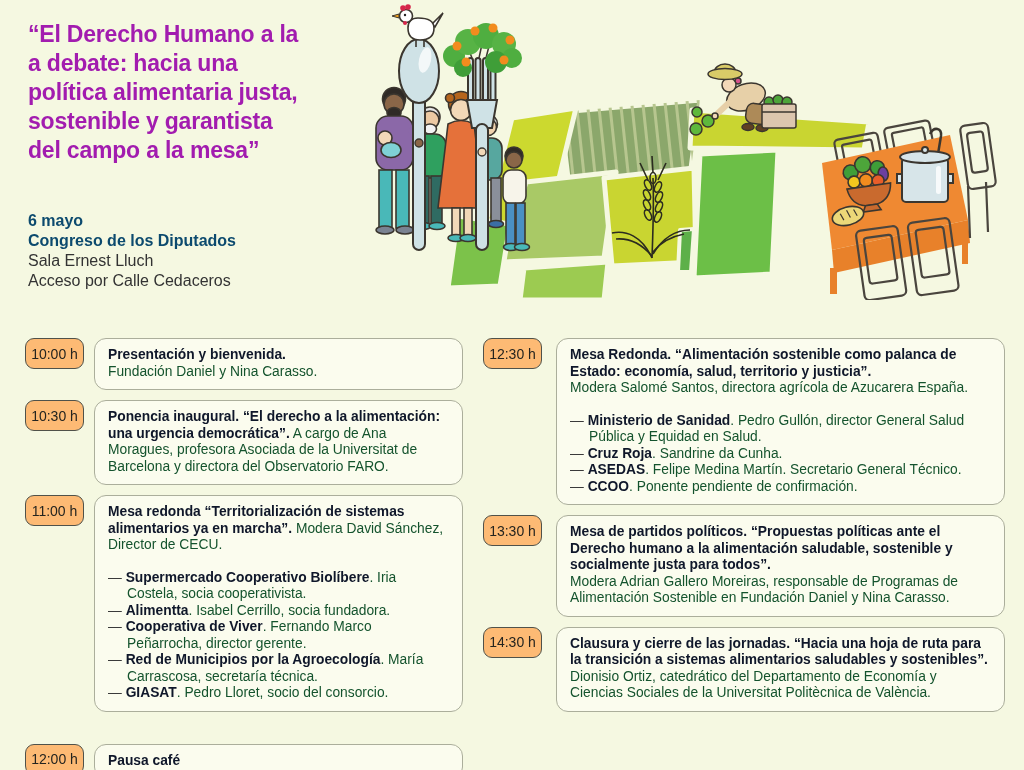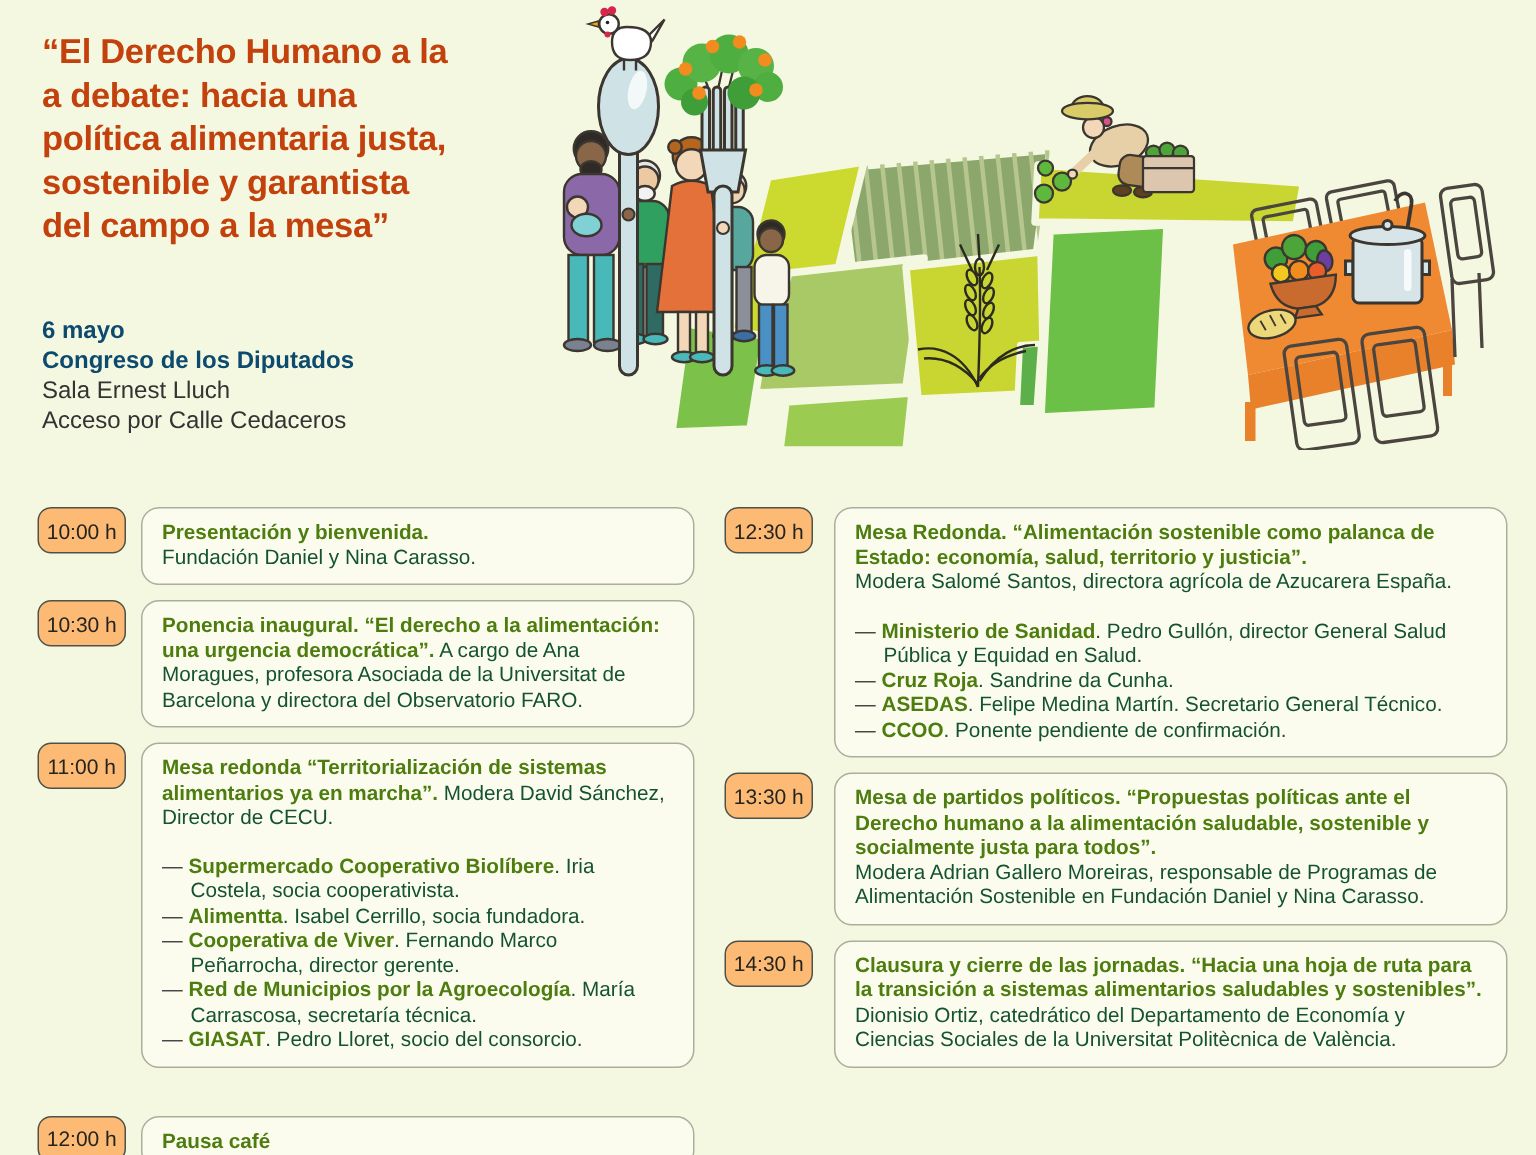--- a/index.html
+++ b/index.html
@@ -3,21 +3,21 @@
 <meta charset="utf-8">
 <style>
   html,body{margin:0;padding:0;}
   body{
     width:1024px;height:770px;position:relative;overflow:hidden;
     background:#f5f8e1;color:#222;
     font-family:"Liberation Sans","DejaVu Sans",sans-serif;
   }
   .title{
     position:absolute;left:28px;top:20px;width:360px;
-    font-size:23px;line-height:29px;font-weight:700;color:#c2410c;
+    font-size:23px;line-height:29px;font-weight:700;color:#a21caf;
     letter-spacing:-0.2px;
   }
   .meta{position:absolute;left:28px;top:211px;font-size:16px;line-height:20px;color:#333;}
   .meta .b{font-weight:700;color:#0c4a6e;}
   .illo{position:absolute;left:364px;top:0;width:660px;height:300px;}
   .sched{position:absolute;left:25px;top:338px;display:flex;gap:20px;}
   .col{display:flex;flex-direction:column;}
   .col-left{width:438px;}
   .col-right{width:522px;}
   .row{display:flex;align-items:flex-start;gap:10px;margin-bottom:10px;}
@@ -27,21 +27,21 @@
     flex:0 0 57px;height:29px;border:1.5px solid #50524a;border-radius:9px;
     background:#fdba74;display:flex;align-items:center;justify-content:center;
     font-size:14px;color:#24241f;
   }
   .card{
     flex:1;border:1.3px solid #abae9b;border-radius:12px;background:#fbfcee;
     padding:8px 13px 9px;font-size:13.8px;line-height:16.5px;color:#3a3a3a;
     min-height:14px;
   }
   .card p{margin:0;}
-  .bt{font-weight:700;color:#4d7c0f;}
+  .bt{font-weight:700;color:#0f172a;}
   .rt{color:#14532d;}
   ul.blist{list-style:none;margin:16px 0 0;padding:0;}
   ul.blist li{padding-left:19px;text-indent:-19px;}
   ul.blist li::before{content:"— ";}
 </style>
 </head>
 <body>
 
 <div class="title">
   <div>“El Derecho Humano a la</div>

